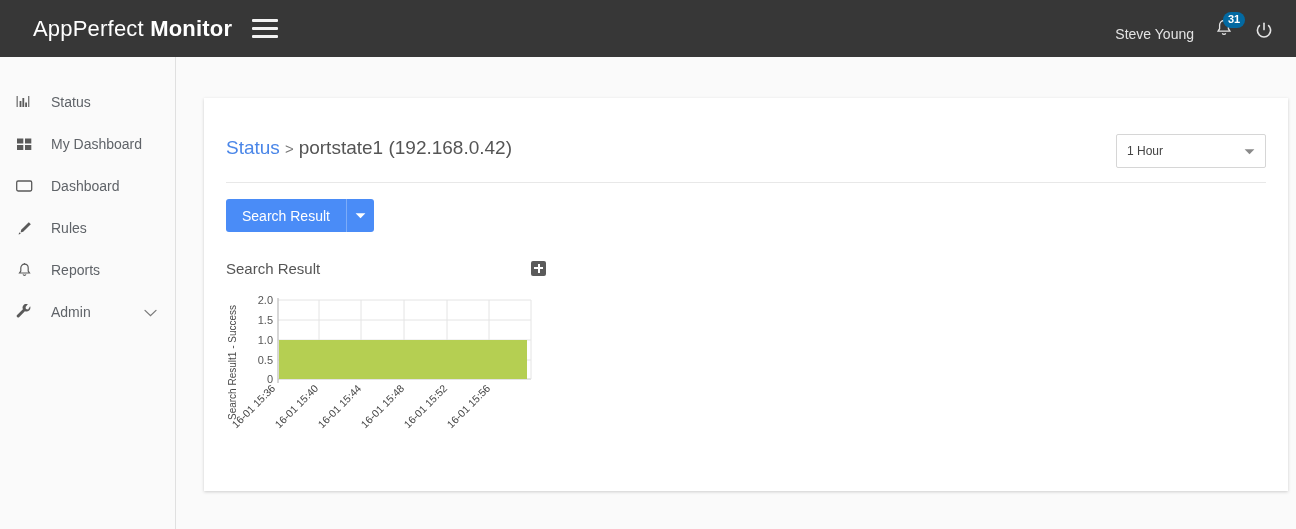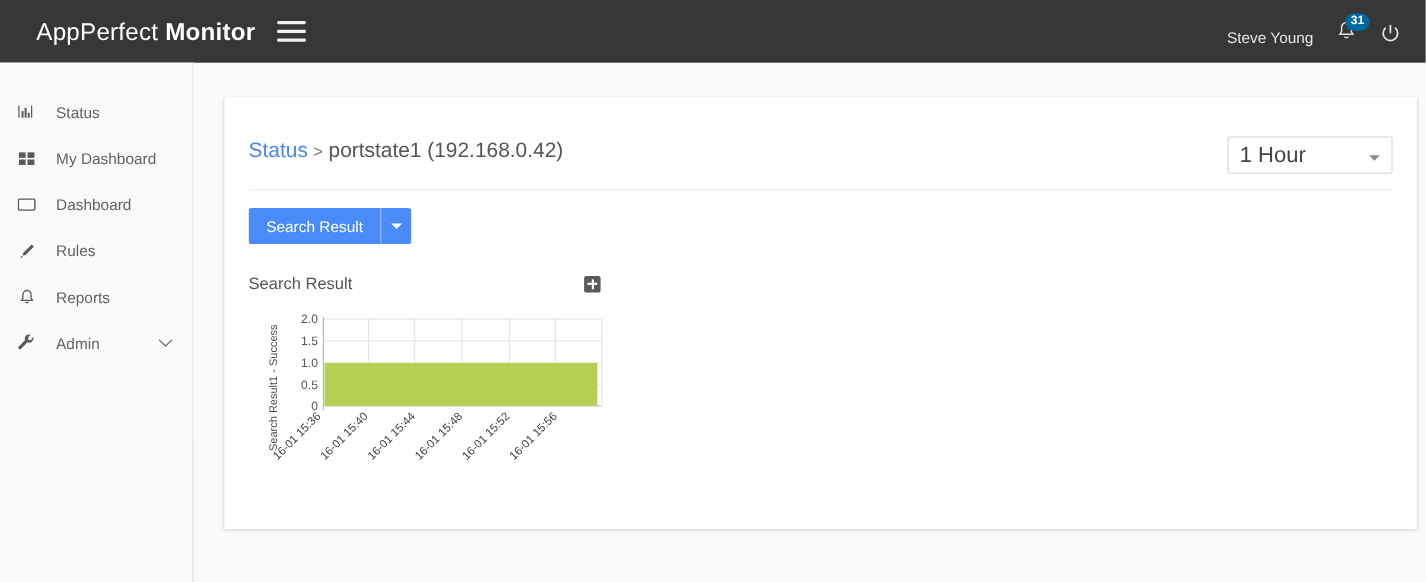--- a/index.html
+++ b/index.html
@@ -79,21 +79,21 @@
     white-space: nowrap;
   }
   .nav-chev {
     position: absolute; right: 18px; top: 50%;
     transform: translateY(-50%);
     color: #7a7a7a;
   }
 
   
   .content {
-    position: absolute; top: 60px; left: 176px;
+    position: absolute; top: 70px; left: 176px;
     width: 1120px; height: 336px;
     background: #fafafa;
   }
   .card {
     position: absolute; left: 28px; top: 28px;
     width: 1084px; height: 393px;
     background: #ffffff;
     box-shadow: 0 1px 3px rgba(0,0,0,.18);
   }
 
@@ -113,21 +113,21 @@
   .breadcrumb .crumb-current { color: #555; }
 
   .range-select {
     margin-left: auto;
     width: 150px; height: 34px;
     border: 1px solid #d6d6d6;
     background: #fff;
     border-radius: 2px;
     display: flex; align-items: center;
     padding: 0 10px;
-    font-size: 20px; color: #444;
+    font-size: 12px; color: #444;
     cursor: pointer;
   }
   .range-select .caret { margin-left: auto; }
 
   .divider {
     margin: 14px 22px 0 22px;
     height: 1px; background: #e8e8e8;
   }
 
   .btn-group {
@@ -171,21 +171,21 @@
     border-radius: 2px;
     position: relative;
     cursor: pointer;
   }
   .panel-expand::before, .panel-expand::after {
     content: ""; position: absolute; background: #fff;
   }
   .panel-expand::before { left: 3px; right: 3px; top: 6.5px; height: 2px; }
   .panel-expand::after  { top: 3px; bottom: 3px; left: 6.5px; width: 2px; }
 
-  .chart-wrap { position: relative; width: 320px; height: 175px; margin-top: 8px; margin-left: 16px; }
+  .chart-wrap { position: relative; width: 320px; height: 175px; margin-top: 8px; }
   .chart-svg { display: block; }
   .ylab {
     font-size: 10px; fill: #4a4a4a;
     font-family: "Liberation Sans", sans-serif;
   }
   .ytick { font-size: 11px; fill: #555; font-family: "Liberation Sans", sans-serif; }
   .xtick { font-size: 10.5px; fill: #444; font-family: "Liberation Sans", sans-serif; }
 </style>
 </head>
 <body>

